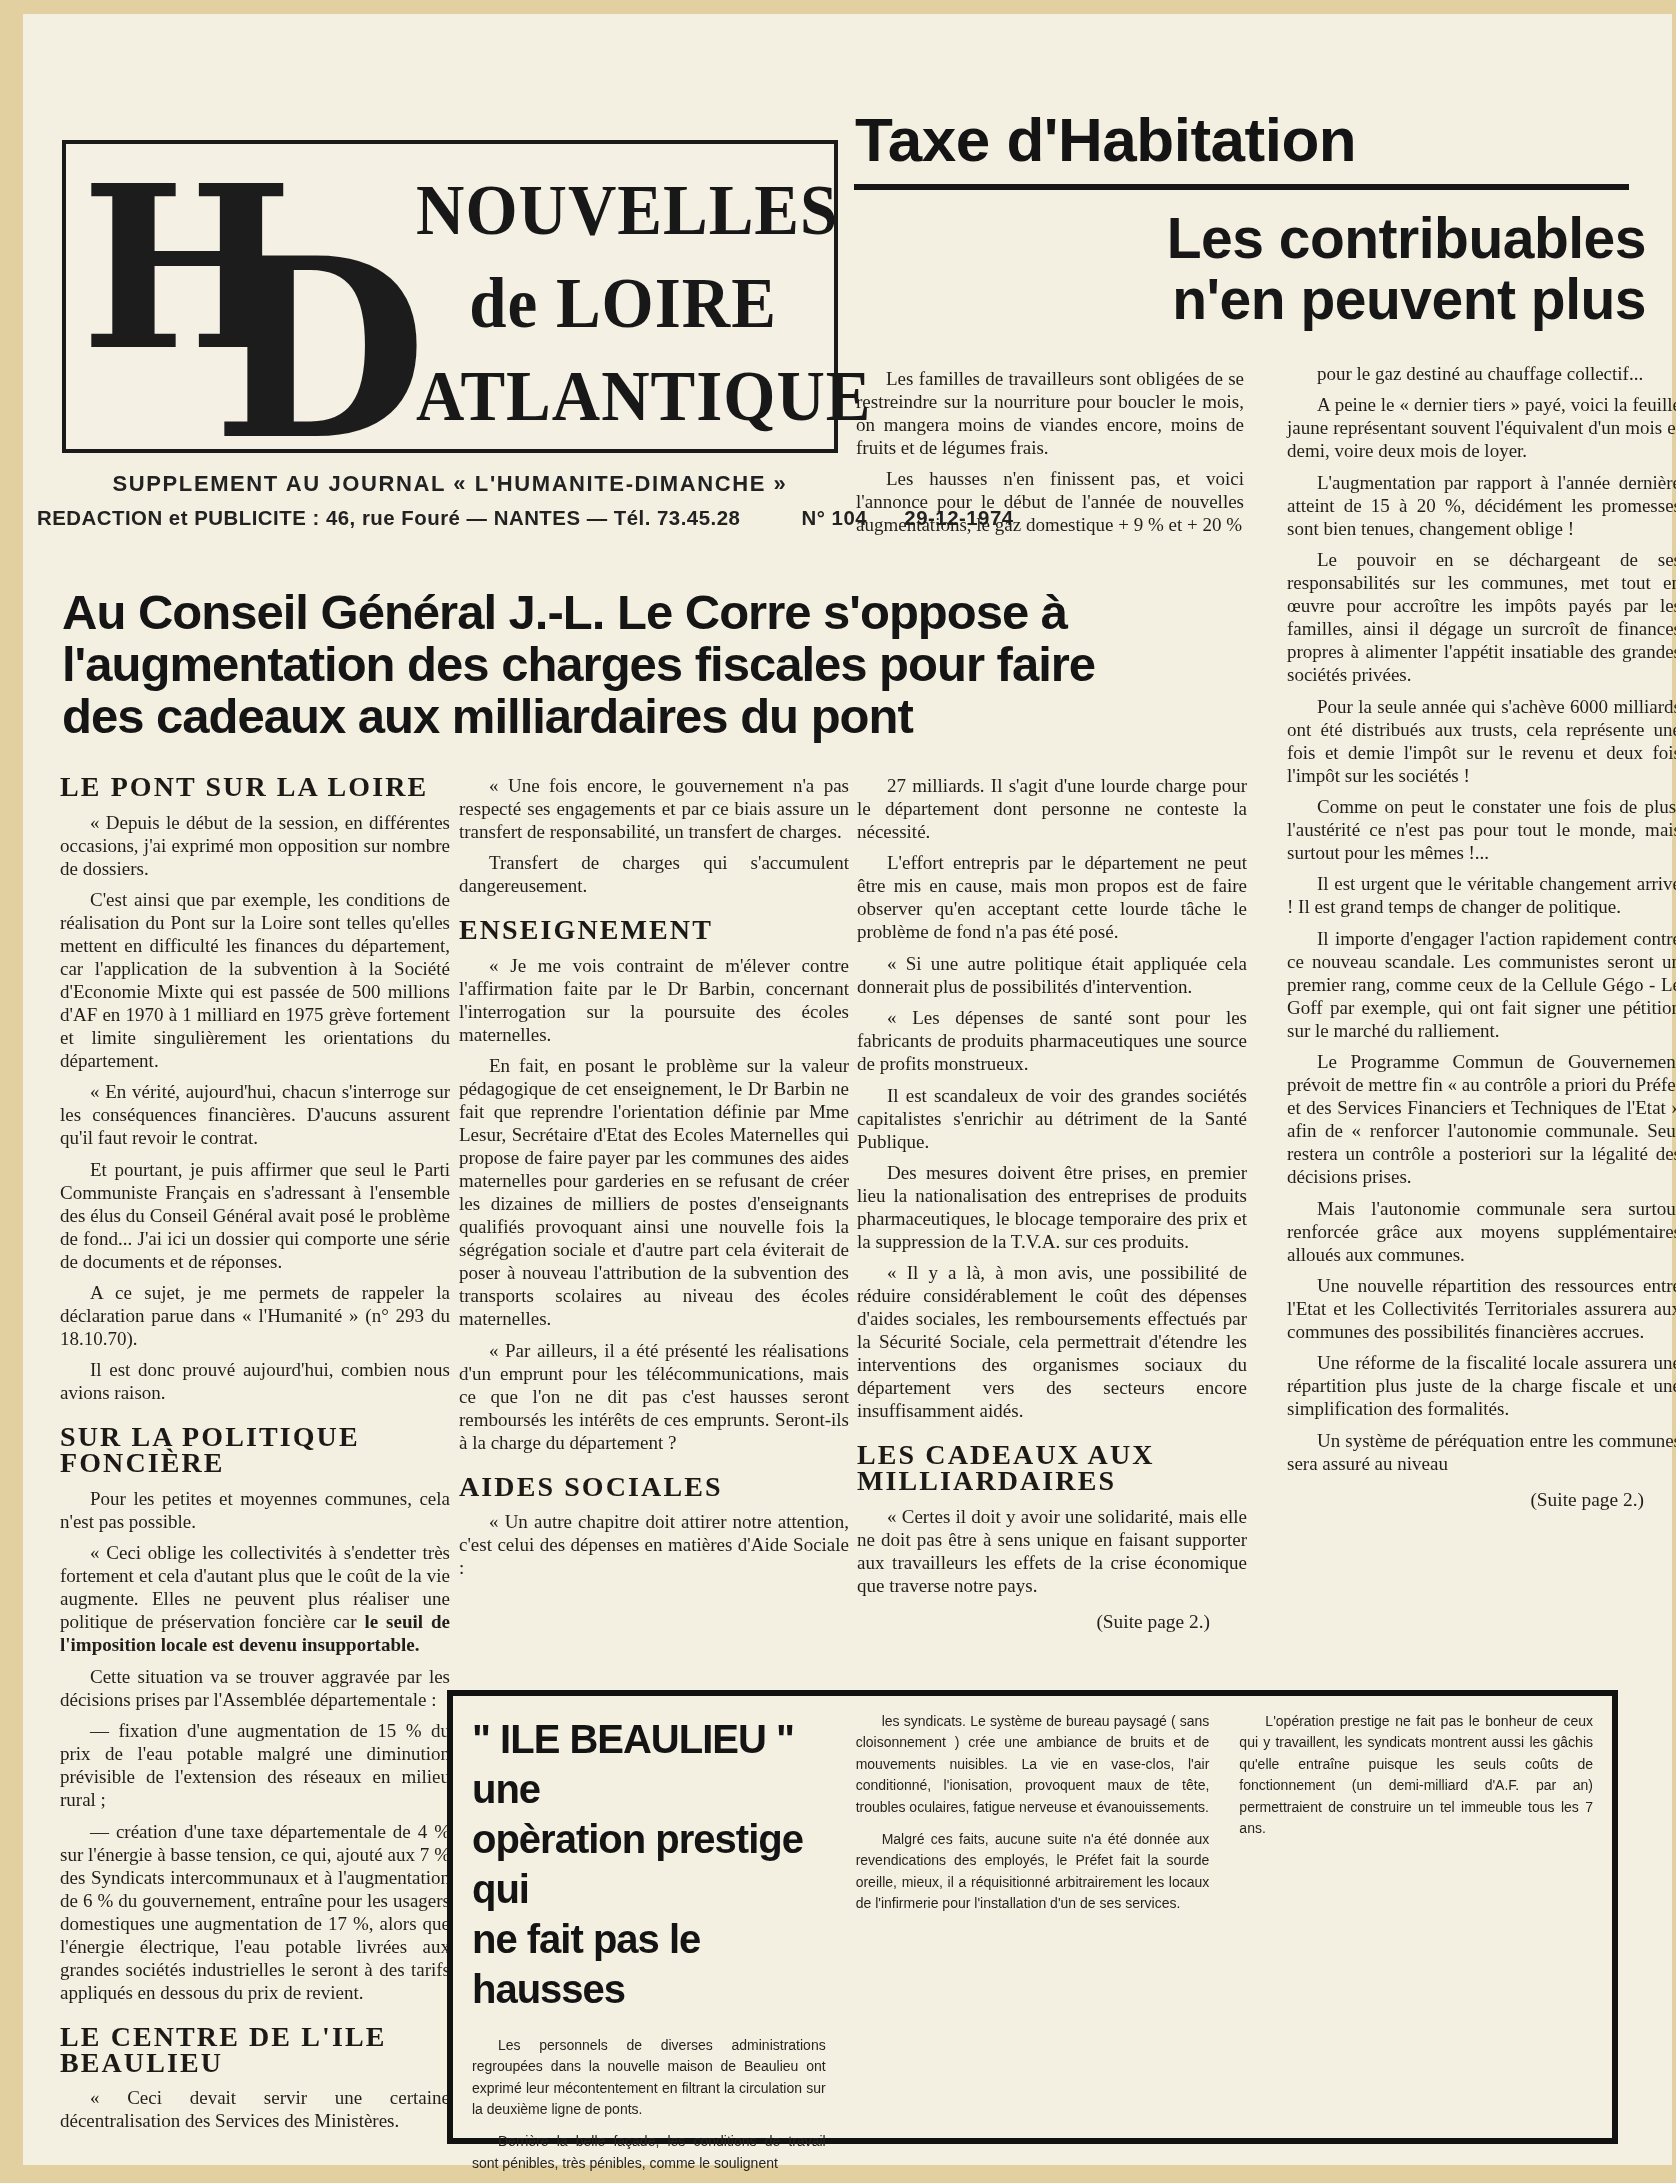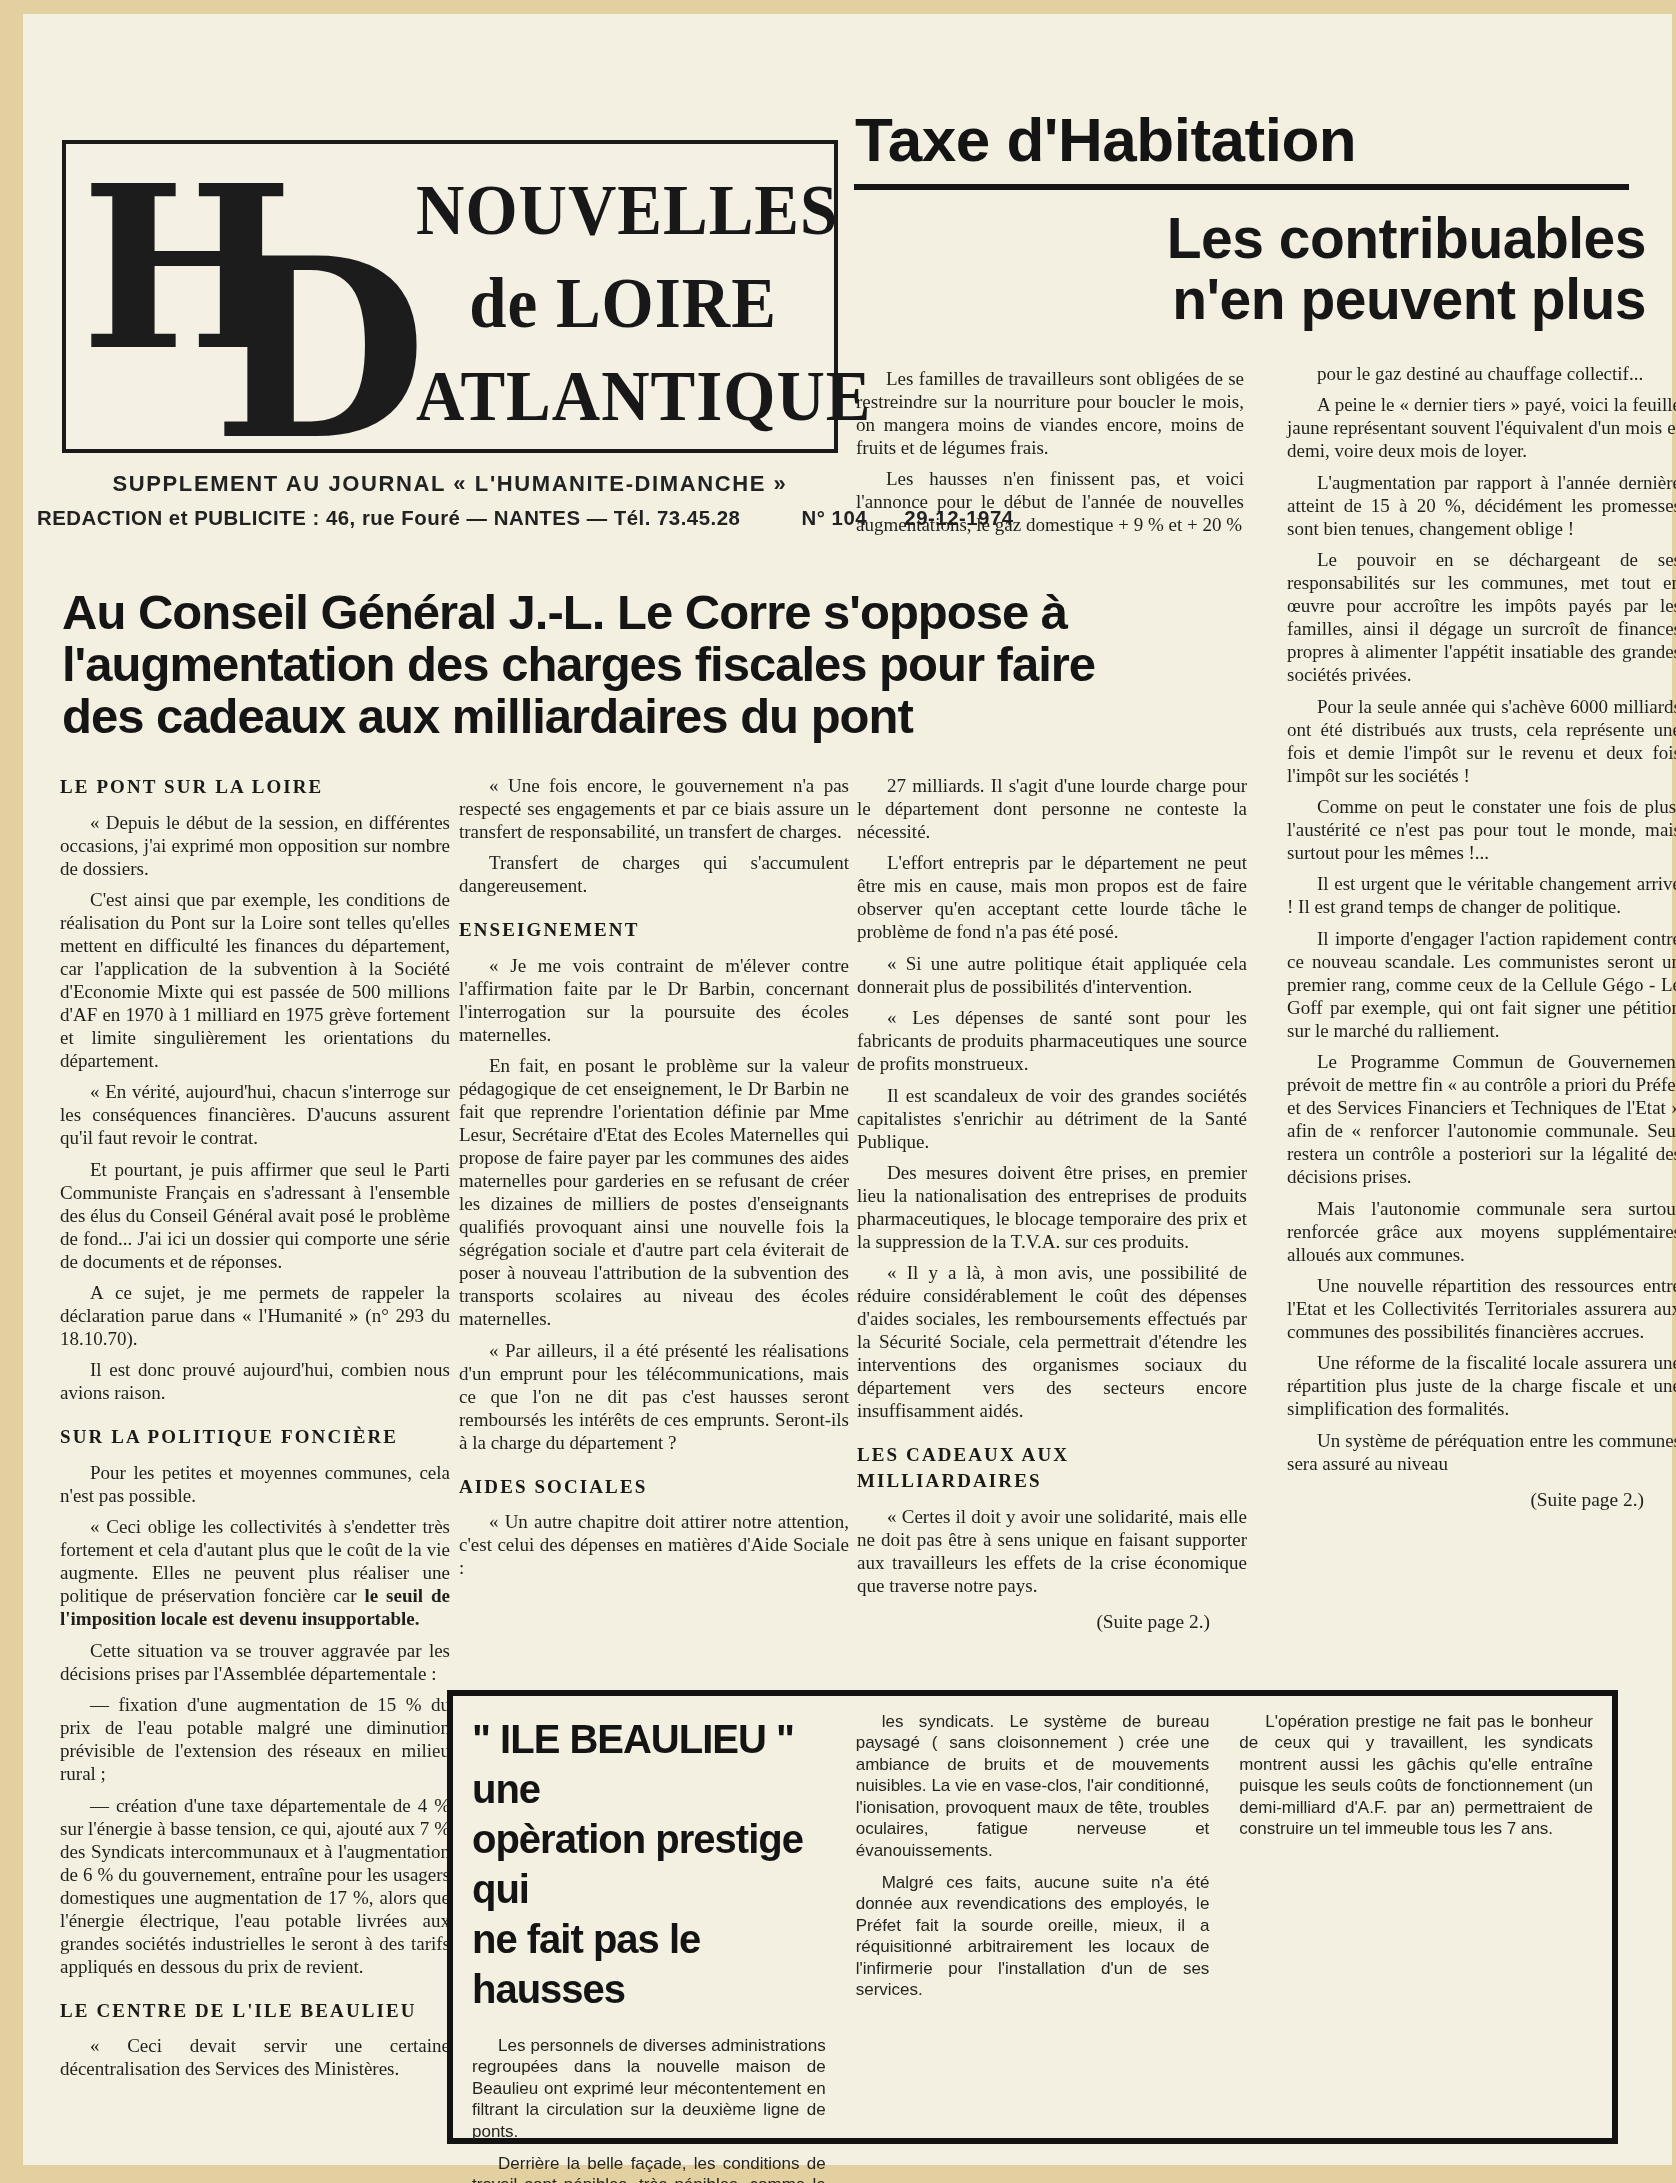--- a/index.html
+++ b/index.html
@@ -53,21 +53,21 @@
     font-size:57px;line-height:61px;letter-spacing:-0.5px;color:#171717;
   }
   
   .bodycol p{
     font-family:"Liberation Serif",serif;
     font-size:19px;line-height:23px;color:#211f1b;
     text-align:justify;text-indent:30px;margin:0 0 8.4px 0;
   }
   .bodycol h3{
     font-family:"Liberation Serif",serif;font-weight:700;color:#1b1a17;
-    font-size:19px;line-height:26px;letter-spacing:2.1px;
+    font-size:28px;line-height:26px;letter-spacing:2.1px;
     margin:20px 0 10.5px 0;
   }
   .bodycol h3.first{margin-top:0;}
   .bodycol .suite{
     text-align:right;text-indent:0;padding-right:37px;margin-top:13.6px;
     font-size:19.4px;
   }
   .tax-colA{left:856px;top:367px;width:388px;}
   .tax-colB{left:1287px;top:362px;width:394px;}
   .main-headline{
@@ -86,21 +86,21 @@
   }
   .box-cols{display:flex;gap:30px;height:100%;}
   .box-col{flex:1;min-width:0;}
   .box-headline{
     font-family:"Liberation Sans",sans-serif;font-weight:700;
     font-size:40px;line-height:50px;letter-spacing:-1px;color:#141414;
     margin:3.1px 0 21px 0;
   }
   .box-col p{
     font-family:"Liberation Sans",sans-serif;
-    font-size:17px;line-height:21.5px;color:#26241f;
+    font-size:14px;line-height:21.5px;color:#26241f;
     text-align:justify;text-indent:26px;margin:0 0 10.5px 0;
   }
 </style>
 </head>
 <body>
 
 <div class="paper abs"></div>
 
 <div class="abs masthead-box">
   <div class="hd-logo">

